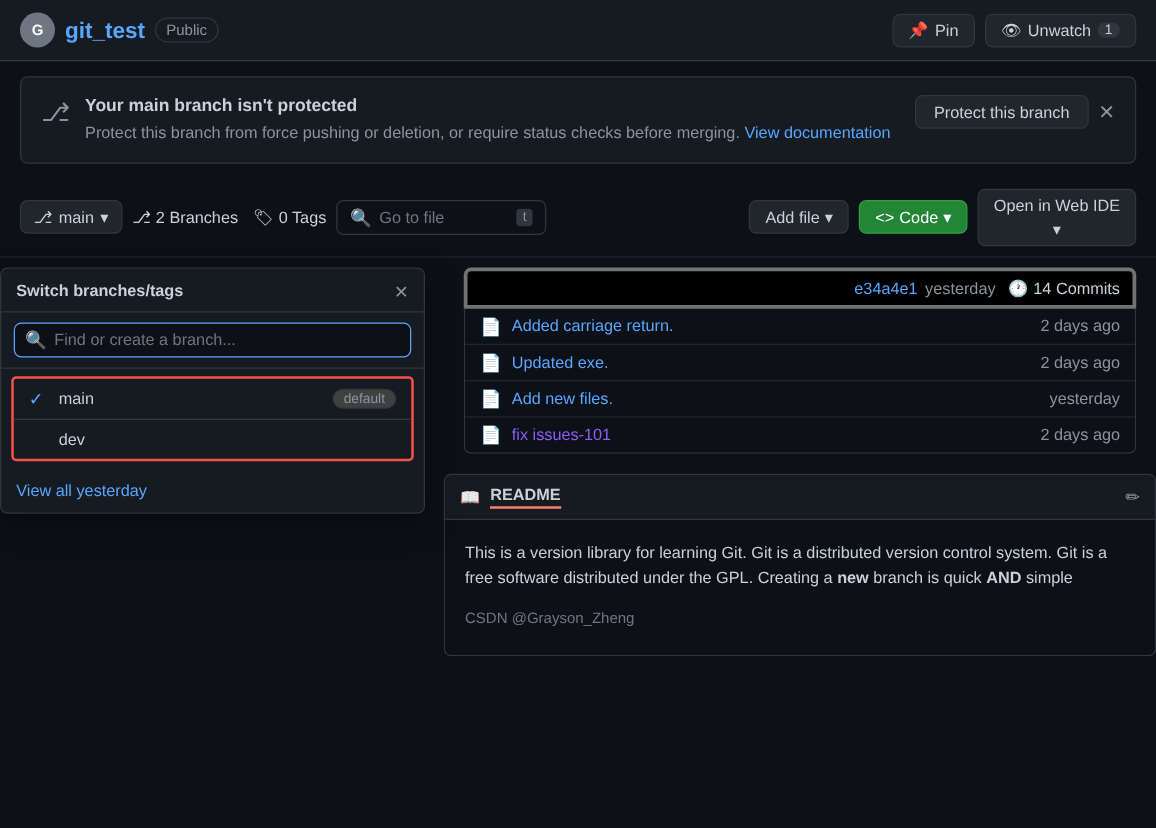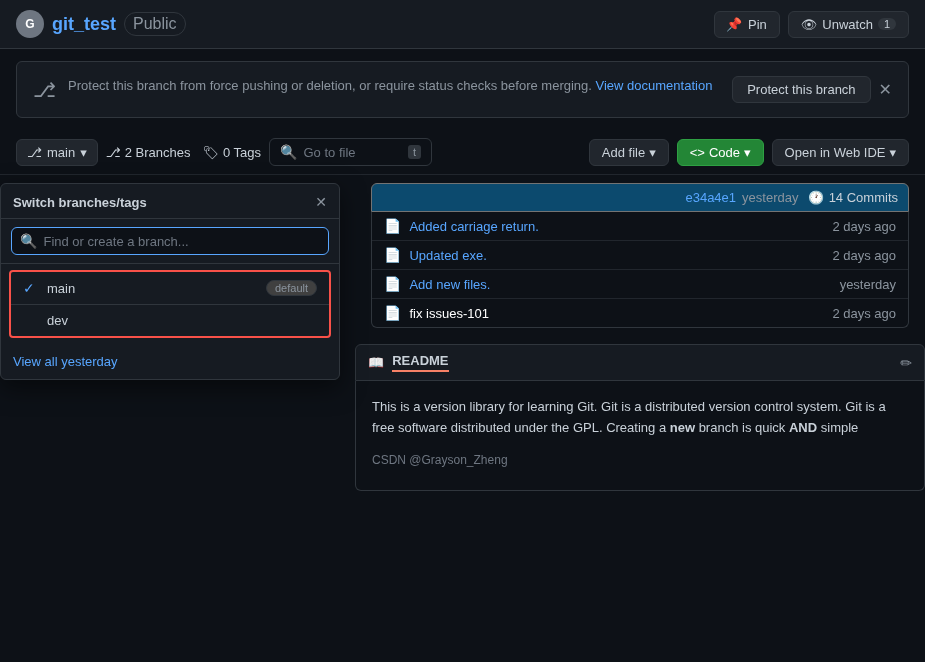--- a/index.html
+++ b/index.html
@@ -33,21 +33,21 @@
     .repo-name {
       font-size: 18px;
       font-weight: 600;
       color: #58a6ff;
     }
     .badge-public {
       margin-left: 8px;
       border: 1px solid #30363d;
       border-radius: 20px;
       padding: 2px 8px;
-      font-size: 16px;
+      font-size: 12px;
       color: #8b949e;
     }
     .header-actions {
       margin-left: auto;
       display: flex;
       gap: 8px;
     }
     .btn-sm {
       background: #21262d;
       border: 1px solid #30363d;
@@ -212,20 +212,21 @@
       background: #21262d;
       border: 1px solid #30363d;
       border-radius: 6px;
       color: #c9d1d9;
       padding: 5px 12px;
       font-size: 13px;
       cursor: pointer;
       display: flex;
       align-items: center;
       gap: 4px;
+      flex-direction: column;
     }
 
     
     .main-content {
       display: flex;
       gap: 0;
       padding: 0 16px;
       margin-top: 8px;
       position: relative;
     }
@@ -344,22 +345,22 @@
     
     .file-area {
       margin-left: 355px;
       flex: 1;
     }
     .commit-info-bar {
       display: flex;
       align-items: flex-end;
       justify-content: flex-end;
       padding: 6px 10px;
-      background: #0c4a6e;
-      border: 1px solid #737373;
+      background: #000000;
+      border: 3px solid #737373;
       border-radius: 6px 6px 0 0;
       margin-bottom: 0;
       font-size: 13px;
       color: #8b949e;
     }
     .commit-hash {
       color: #58a6ff;
       margin-right: 6px;
     }
     .commit-time { margin-right: 10px; }
@@ -458,20 +459,21 @@
       <span>👁</span>
       <span>Unwatch</span>
       <span class="badge-count">1</span>
     </button>
   </div>
 </div>
 
 <div class="alert-banner">
   <div class="alert-icon">⎇</div>
   <div class="alert-content">
+    <div class="alert-title">Your main branch isn't protected</div>
     <div class="alert-desc">
       <span>Protect this branch from force pushing or deletion, or require status checks before merging.</span>
       <a href="#"> <span>View documentation</span></a>
     </div>
   </div>
   <div class="alert-actions">
     <button class="btn-protect">Protect this branch</button>
     <button class="close-btn">✕</button>
   </div>
 </div>
@@ -560,21 +562,21 @@
         <span class="file-name">Updated exe.</span>
         <span class="file-time">2 days ago</span>
       </div>
       <div class="file-row">
         <span class="file-icon">📄</span>
         <span class="file-name">Add new files.</span>
         <span class="file-time">yesterday</span>
       </div>
       <div class="file-row">
         <span class="file-icon">📄</span>
-        <span class="file-name" style="color:#ffffff">fix issues-101</span>
+        <span class="file-name" style="color:#8b5cf6">fix issues-101</span>
         <span class="file-time">2 days ago</span>
       </div>
     </div>
   </div>
 </div>
 
 <div class="readme-section">
   <div class="readme-header">
     <div class="readme-title">
       <span class="readme-icon">📖</span>

